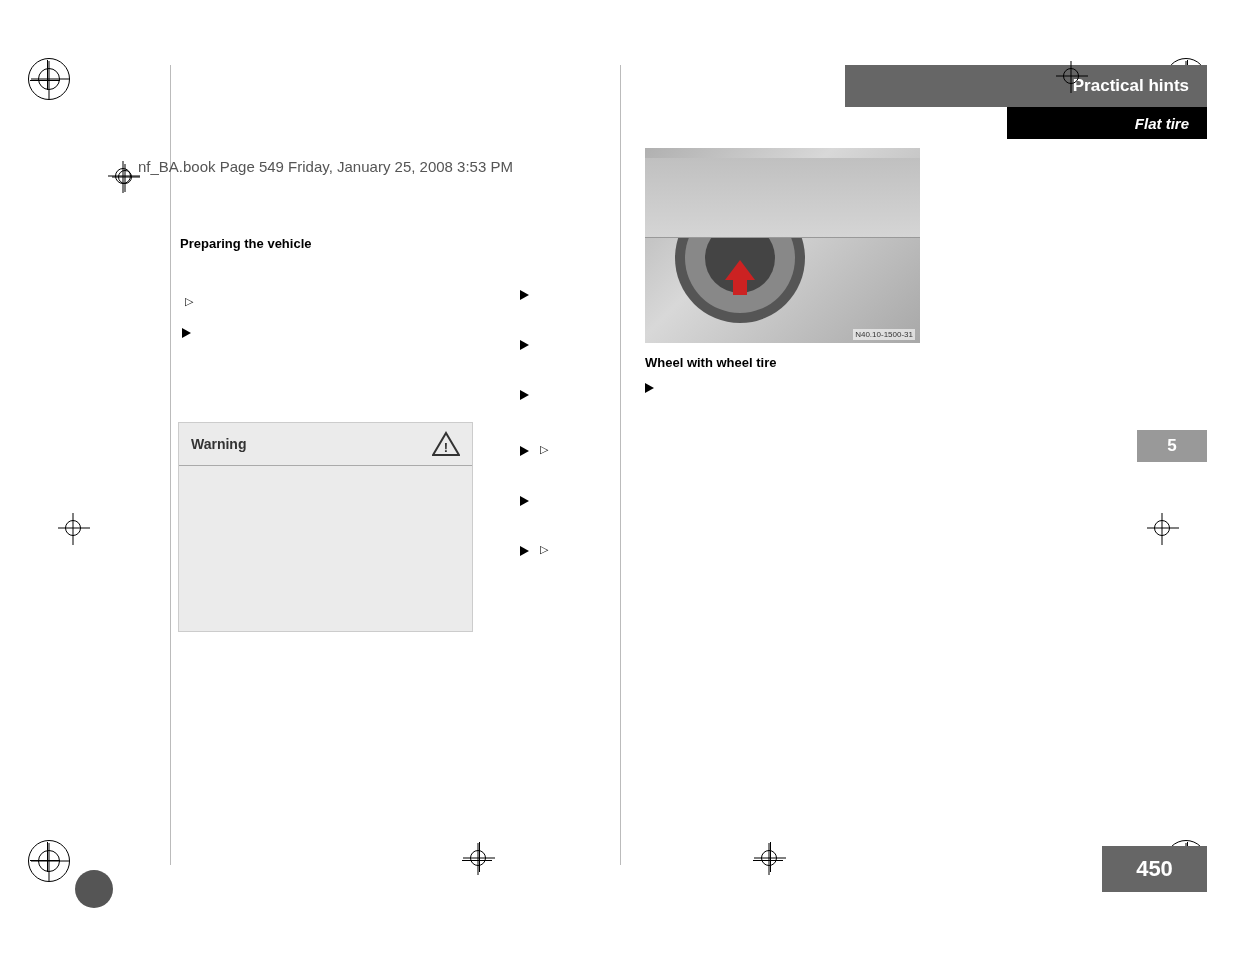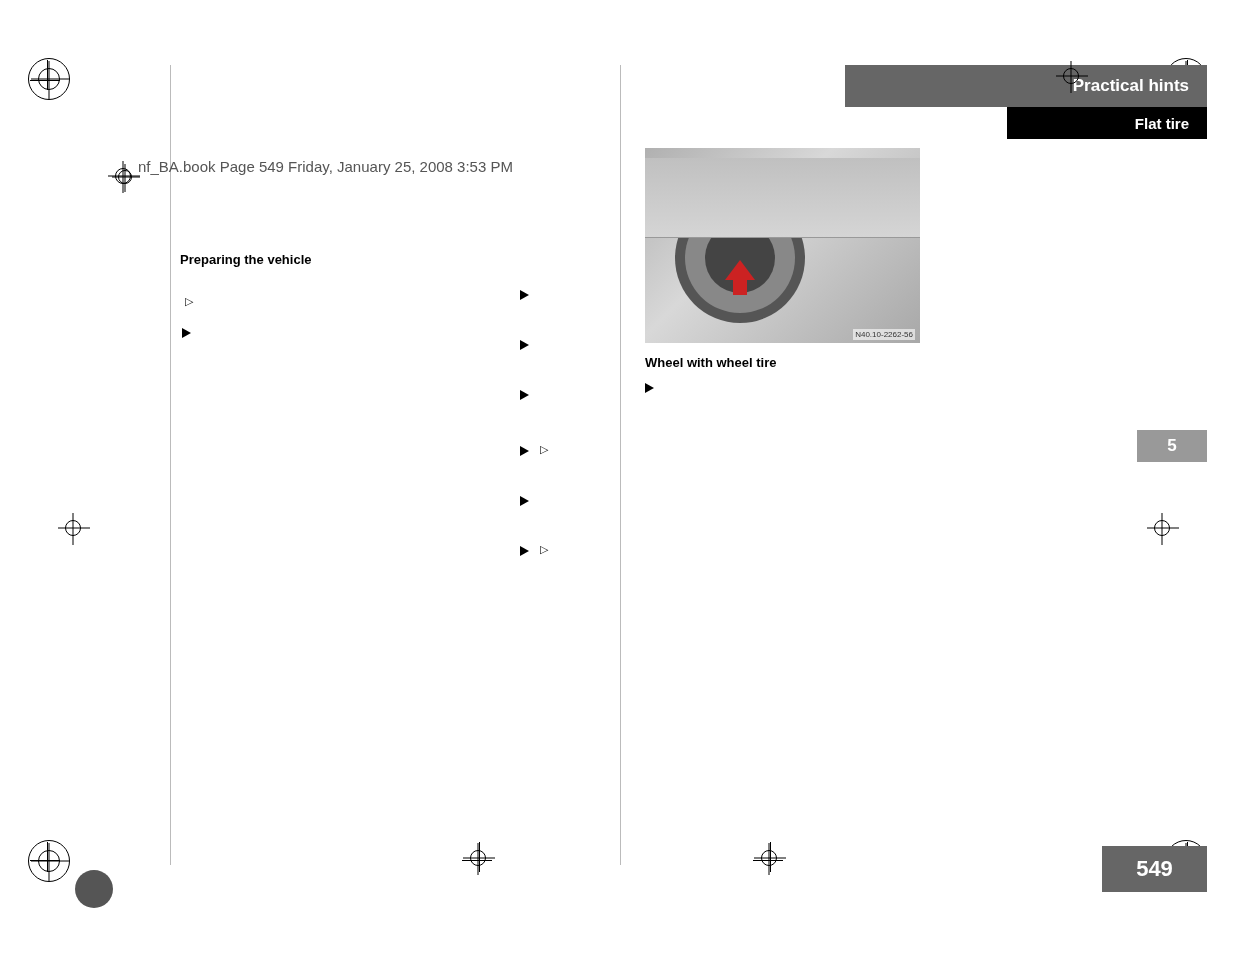--- a/index.html
+++ b/index.html
@@ -57,38 +57,49 @@
 
   <div style="position:absolute;top:65px;left:170px;width:1px;height:800px;background:#bbb;"></div>
 
   <div class="file-info">nf_BA.book  Page 549  Friday, January 25, 2008  3:53 PM</div>
 
   <div style="position:absolute;top:168px;left:115px;width:16px;height:16px;border-radius:50%;border:1.5px solid #000;">
     <div style="position:absolute;top:50%;left:-8px;width:32px;height:1px;background:#000;transform:translateY(-50%);"></div>
     <div style="position:absolute;left:50%;top:-8px;height:32px;width:1px;background:#000;transform:translateX(-50%);"></div>
   </div>
 
-  <div style="position:absolute;top:252px;left:180px;font-size:13px;font-weight:bold;">Preparing the vehicle</div>
+  <div style="position:absolute;top:236px;left:180px;font-size:13px;font-weight:bold;">Preparing the vehicle</div>
 
   <div style="position:absolute;top:295px;left:185px;font-size:11px;color:#000;">▷</div>
 
   <div style="position:absolute;top:328px;left:182px;width:0;height:0;border-top:5px solid transparent;border-bottom:5px solid transparent;border-left:9px solid #000;"></div>
 
   <div style="position:absolute;top:297px;left:280px;width:1px;height:1px;"></div>
 
   <div style="position:absolute;top:290px;left:520px;width:0;height:0;border-top:5px solid transparent;border-bottom:5px solid transparent;border-left:9px solid #000;"></div>
   <div style="position:absolute;top:340px;left:520px;width:0;height:0;border-top:5px solid transparent;border-bottom:5px solid transparent;border-left:9px solid #000;"></div>
   <div style="position:absolute;top:390px;left:520px;width:0;height:0;border-top:5px solid transparent;border-bottom:5px solid transparent;border-left:9px solid #000;"></div>
   <div style="position:absolute;top:446px;left:520px;width:0;height:0;border-top:5px solid transparent;border-bottom:5px solid transparent;border-left:9px solid #000;"></div>
   <div style="position:absolute;top:496px;left:520px;width:0;height:0;border-top:5px solid transparent;border-bottom:5px solid transparent;border-left:9px solid #000;"></div>
   <div style="position:absolute;top:546px;left:520px;width:0;height:0;border-top:5px solid transparent;border-bottom:5px solid transparent;border-left:9px solid #000;"></div>
 
   <div style="position:absolute;top:443px;left:540px;font-size:11px;color:#000;">▷</div>
   <div style="position:absolute;top:543px;left:540px;font-size:11px;color:#000;">▷</div>
 
+  <div style="position:absolute;top:422px;left:178px;width:295px;height:210px;background:#ebebeb;border:1px solid #ccc;">
+
+    <div style="display:flex;align-items:center;justify-content:space-between;padding:7px 12px;border-bottom:1px solid #aaa;">
+      <span style="font-size:14px;font-weight:bold;color:#333;">Warning</span>
+
+      <svg width="28" height="28" viewBox="0 0 28 28">
+        <polygon points="14,3 27,25 1,25" fill="none" stroke="#333" stroke-width="2"></polygon>
+        <text x="14" y="22" text-anchor="middle" font-size="13" font-weight="bold" fill="#333">!</text>
+      </svg>
+    </div>
+  </div>
 
   <div style="position:absolute;top:65px;left:620px;width:1px;height:800px;background:#bbb;"></div>
 
   <div style="position:absolute;top:80px;right:30px;width:30px;height:1px;background:#000;"></div>
   <div style="position:absolute;top:60px;right:47px;width:1px;height:30px;background:#000;"></div>
   <div style="position:absolute;top:68px;right:38px;width:22px;height:22px;border-radius:50%;border:1.5px solid #000;">
     <div style="position:absolute;top:50%;left:-8px;width:38px;height:1px;background:#000;transform:translateY(-50%);"></div>
     <div style="position:absolute;left:50%;top:-8px;height:38px;width:1px;background:#000;transform:translateX(-50%);"></div>
   </div>
   <div style="position:absolute;top:58px;right:28px;width:42px;height:42px;border-radius:50%;border:1.5px solid #000;"></div>
@@ -102,38 +113,38 @@
     <div style="position:absolute;left:50%;top:-8px;height:38px;width:1px;background:#000;transform:translateX(-50%);"></div>
   </div>
   <div style="position:absolute;top:840px;right:28px;width:42px;height:42px;border-radius:50%;border:1.5px solid #000;"></div>
   <div style="position:absolute;top:849px;right:66px;width:24px;height:24px;border-radius:50%;background:#555;"></div>
 
   <div style="position:absolute;top:65px;left:845px;width:362px;height:42px;background:#666;display:flex;align-items:center;justify-content:flex-end;padding-right:18px;">
     <span style="color:#fff;font-size:17px;font-weight:bold;text-align:right;">Practical hints</span>
   </div>
 
   <div style="position:absolute;top:107px;left:1007px;width:200px;height:32px;background:#000;display:flex;align-items:center;justify-content:flex-end;padding-right:18px;">
-    <span style="color:#fff;font-size:15px;font-weight:bold;">Flat tire</span>
+    <span style="color:#fff;font-size:15px;font-weight:bold;font-style:italic;">Flat tire</span>
   </div>
 
   <div style="position:absolute;top:148px;left:645px;width:275px;height:195px;background:#c8c8c8;overflow:hidden;position:absolute;">
 
     <div style="position:absolute;top:0;left:0;right:0;bottom:0;background:linear-gradient(135deg,#b0b0b0 0%,#d8d8d8 40%,#a8a8a8 100%);"></div>
 
     <div style="position:absolute;bottom:20px;left:30px;width:130px;height:130px;border-radius:50%;background:#555;"></div>
     <div style="position:absolute;bottom:30px;left:40px;width:110px;height:110px;border-radius:50%;background:#888;"></div>
     <div style="position:absolute;bottom:50px;left:60px;width:70px;height:70px;border-radius:50%;background:#444;"></div>
 
     <div style="position:absolute;bottom:45px;left:80px;">
       <svg width="30" height="35" viewBox="0 0 30 35">
         <polygon points="15,0 30,20 22,20 22,35 8,35 8,20 0,20" fill="#cc2222"></polygon>
       </svg>
     </div>
 
-    <div style="position:absolute;bottom:3px;right:5px;font-size:8px;color:#333;background:rgba(255,255,255,0.6);padding:1px 2px;">N40.10-2262-56</div>
+    <div style="position:absolute;bottom:3px;right:5px;font-size:8px;color:#333;background:rgba(255,255,255,0.6);padding:1px 2px;">N40.10-1500-31</div>
 
     <div style="position:absolute;top:10px;left:0;right:0;height:80px;background:linear-gradient(180deg,#c0c0c0 0%,#d5d5d5 100%);border-bottom:1px solid #999;"></div>
   </div>
 
   <div style="position:absolute;top:68px;left:1063px;width:16px;height:16px;border-radius:50%;border:1.5px solid #000;">
     <div style="position:absolute;top:50%;left:-8px;width:32px;height:1px;background:#000;transform:translateY(-50%);"></div>
     <div style="position:absolute;left:50%;top:-8px;height:32px;width:1px;background:#000;transform:translateX(-50%);"></div>
   </div>
 
   <div style="position:absolute;top:355px;left:645px;font-size:13px;font-weight:bold;">Wheel with wheel tire</div>
@@ -152,21 +163,21 @@
   </div>
 
   <div style="position:absolute;top:860px;left:753px;width:30px;height:1px;background:#000;"></div>
   <div style="position:absolute;top:842px;left:770px;width:1px;height:30px;background:#000;"></div>
   <div style="position:absolute;top:850px;left:761px;width:16px;height:16px;border-radius:50%;border:1.5px solid #000;">
     <div style="position:absolute;top:50%;left:-8px;width:32px;height:1px;background:#000;transform:translateY(-50%);"></div>
     <div style="position:absolute;left:50%;top:-8px;height:32px;width:1px;background:#000;transform:translateX(-50%);"></div>
   </div>
 
   <div style="position:absolute;bottom:62px;right:28px;width:105px;height:46px;background:#666;display:flex;align-items:center;justify-content:center;">
-    <span style="color:#fff;font-size:22px;font-weight:bold;">549</span>
+    <span style="color:#fff;font-size:22px;font-weight:bold;">450</span>
   </div>
 
   <div style="position:absolute;top:170px;left:118px;width:14px;height:14px;border-radius:50%;border:1.5px solid #000;">
     <div style="position:absolute;top:50%;left:-7px;width:28px;height:1px;background:#000;transform:translateY(-50%);"></div>
     <div style="position:absolute;left:50%;top:-7px;height:28px;width:1px;background:#000;transform:translateX(-50%);"></div>
   </div>
 
   <div style="position:absolute;top:520px;left:65px;width:16px;height:16px;border-radius:50%;border:1.5px solid #000;">
     <div style="position:absolute;top:50%;left:-8px;width:32px;height:1px;background:#000;transform:translateY(-50%);"></div>
     <div style="position:absolute;left:50%;top:-8px;height:32px;width:1px;background:#000;transform:translateX(-50%);"></div>

